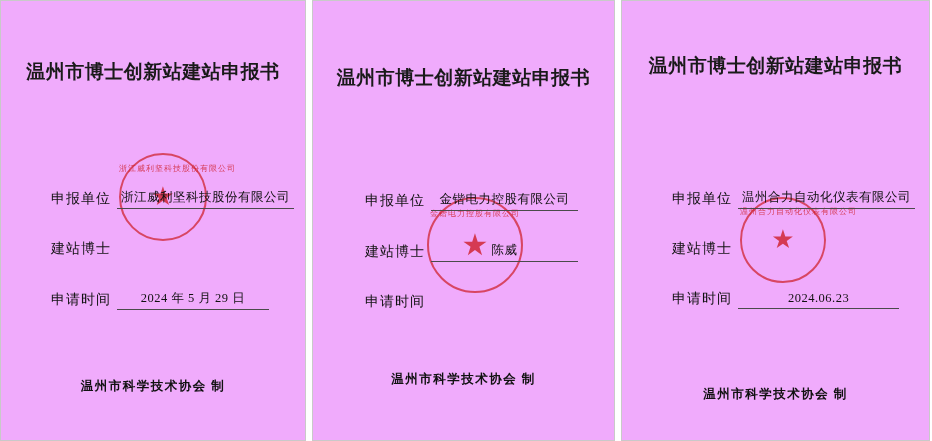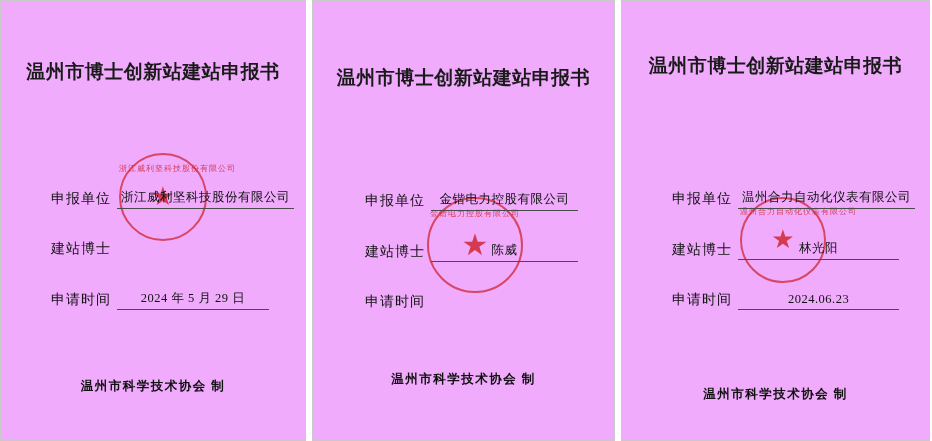--- a/index.html
+++ b/index.html
@@ -220,21 +220,20 @@
       <div class="seal-bottom-text"></div>
     </div>
 
     <div class="fields">
       <div class="field-row">
         <span class="field-label">申报单位</span>
         <span class="field-value handwrite">温州合力自动化仪表有限公司</span>
       </div>
       <div class="field-row">
         <span class="field-label">建站博士</span>
-        <span class="field-value handwrite">林光阳</span>
       </div>
       <div class="field-row">
         <span class="field-label">申请时间</span>
         <span class="field-value handwrite">2024.06.23</span>
       </div>
     </div>
 
     <div class="footer">温州市科学技术协会  制</div>
   </div>
 

